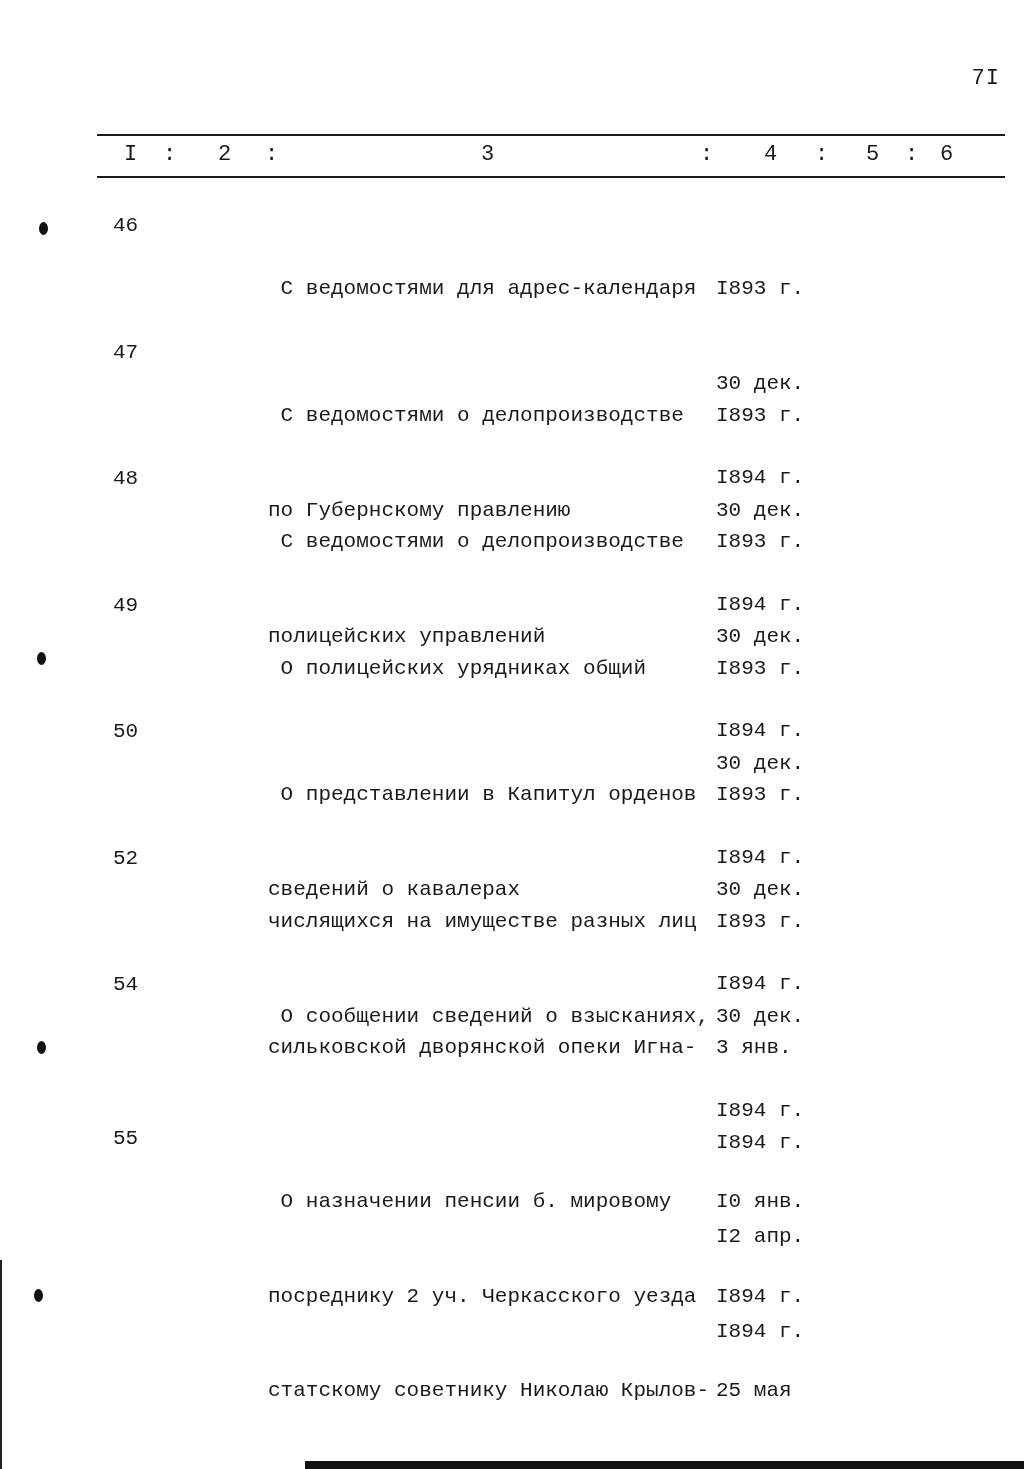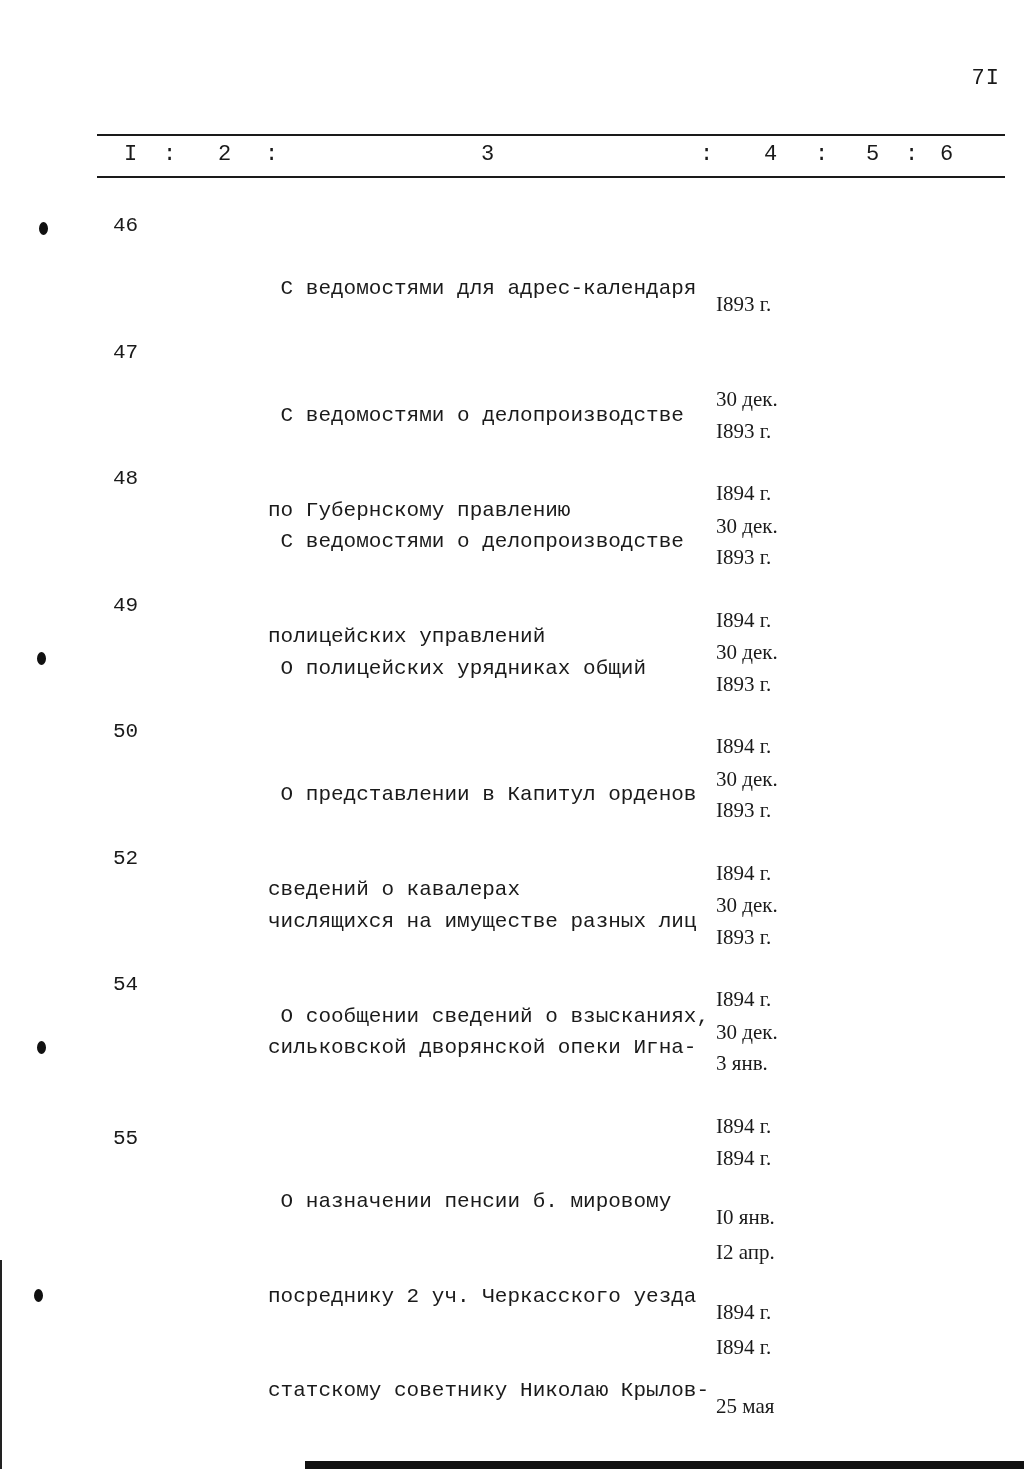--- a/index.html
+++ b/index.html
@@ -64,23 +64,22 @@
       top: 0;
       white-space: pre;
     }
     .entry .title .line {
       display: block;
       height: 31.5px;
     }
     .entry .dates {
       position: absolute;
       left: 716px;
-      top: 16px;
+      top: 0;
       white-space: pre;
-      font-family: Liberation Serif, serif;
     }
     .entry .dates .line {
       display: block;
       height: 31.5px;
     }
     .hole {
       position: absolute;
       width: 9px;
       height: 13px;
       border-radius: 50%;

